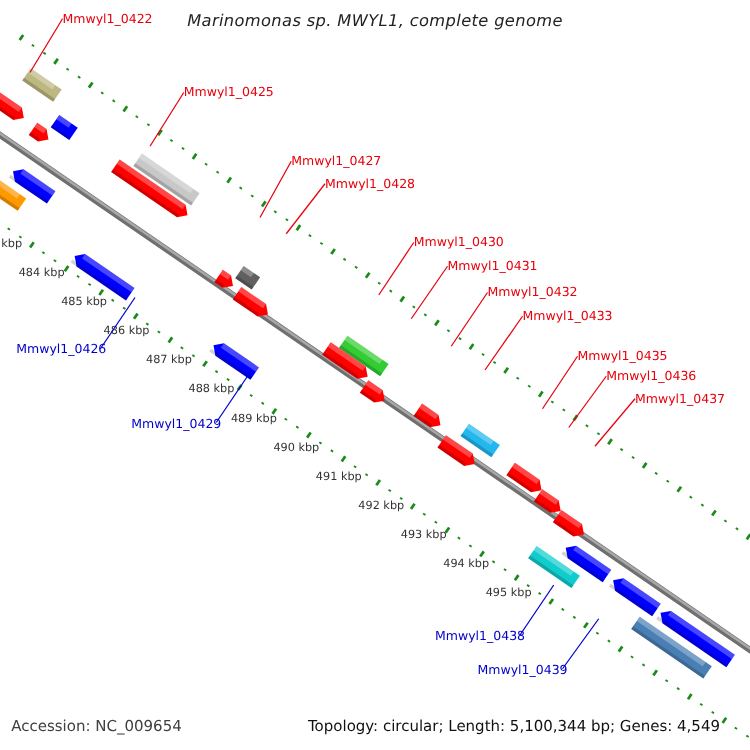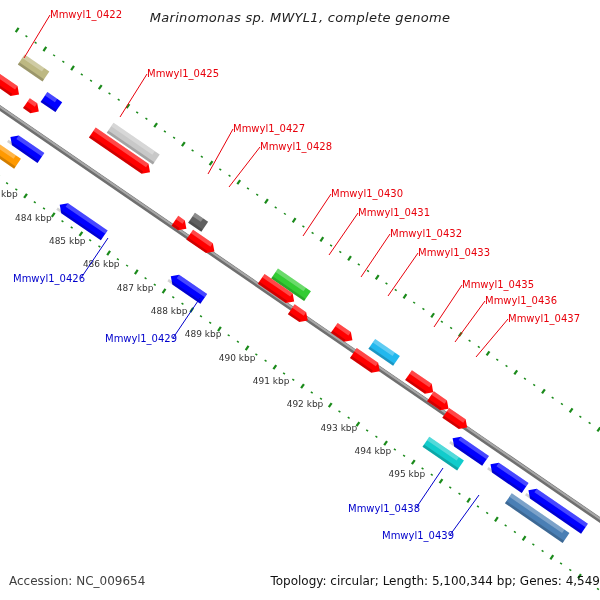--- a/index.html
+++ b/index.html
@@ -1,20 +1,20 @@
 <!DOCTYPE html>
 <html><head>
 <meta charset="utf-8">
 <style>
   html, body { margin: 0; padding: 0; background: #ffffff; }
   body { width: 600px; height: 600px; overflow: hidden; position: relative; font-family: "DejaVu Sans", sans-serif; }
   #stage { position: absolute; left: 0; top: 0; }
   .title { position: absolute; top: 10px; left: 0; width: 600px; text-align: center; font-size: 13px; font-style: italic; color: #222; letter-spacing: 0.3px; }
   .footer-left { position: absolute; left: 9px; top: 574px; font-size: 12px; color: #404040; }
-  .footer-right { position: absolute; right: 0; top: 574px; font-size: 12px; color: #111; }
+  .footer-right { position: absolute; right: 24px; top: 574px; font-size: 12px; color: #111; }
   .kbp { font-size: 9px; fill: #333; font-family: "DejaVu Sans", sans-serif; }
   .glabel { font-size: 10px; font-family: "DejaVu Sans", sans-serif; }
 </style>
 </head>
 <body>
 
 <div class="title">Marinomonas sp. MWYL1, complete genome</div>
 
 <svg id="stage" width="600" height="600">
     <g>

